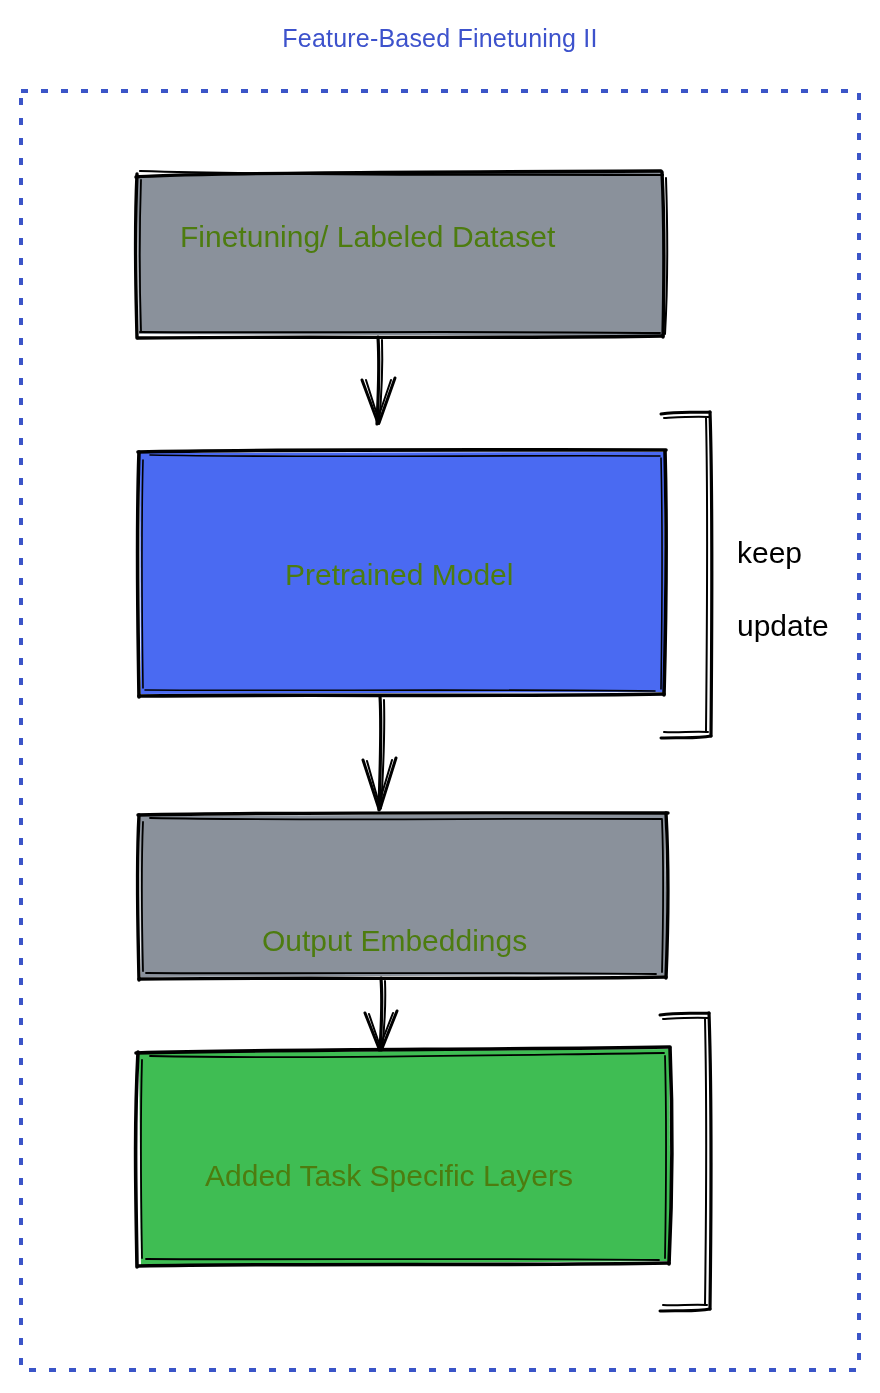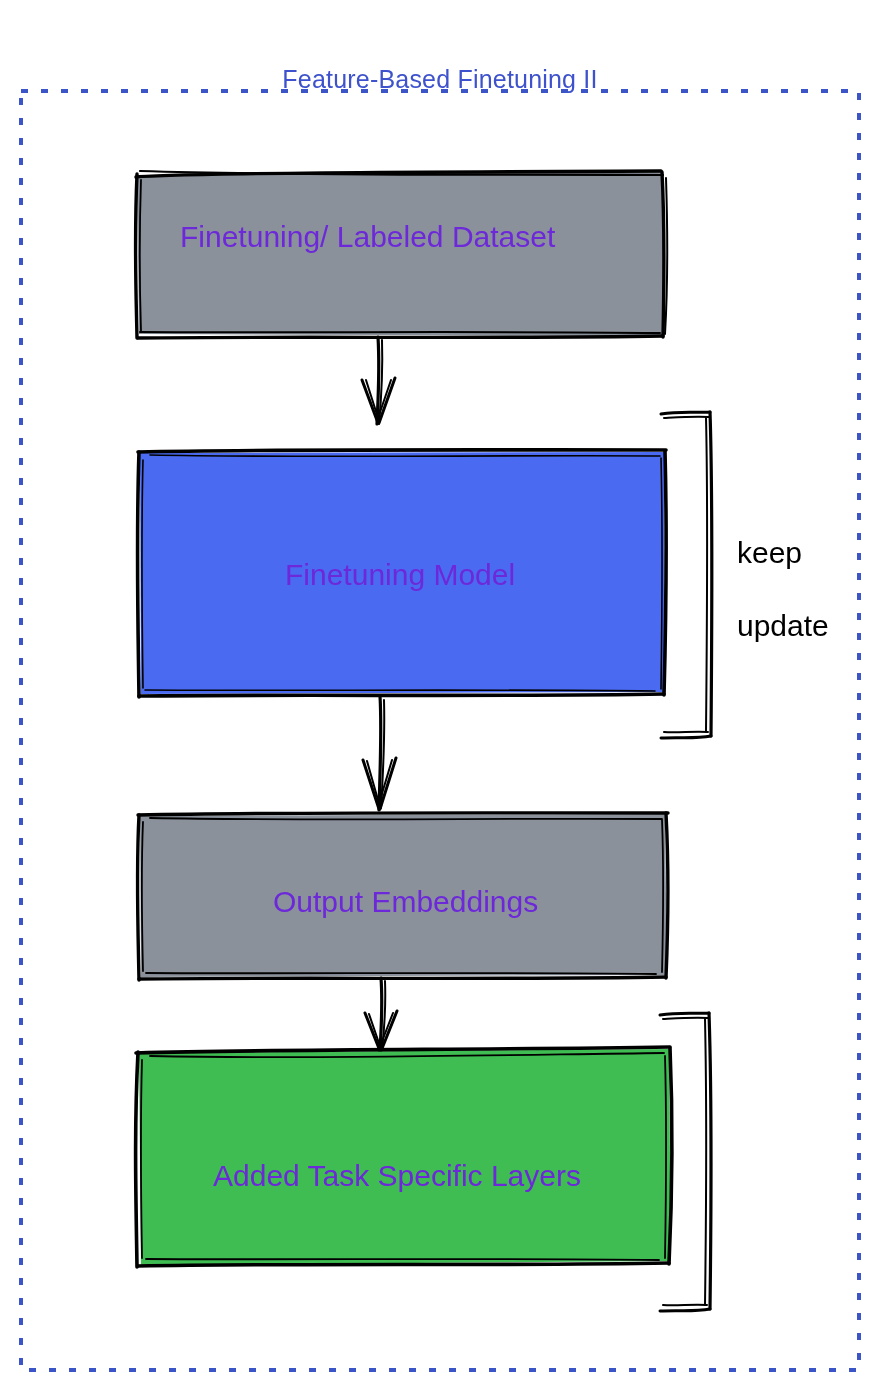--- a/index.html
+++ b/index.html
@@ -20,21 +20,21 @@
   }
   #diagram-svg {
     position: absolute;
     left: 0;
     top: 0;
     width: 880px;
     height: 1393px;
   }
   .box-label {
     position: absolute;
-    color: #6d28d9;
+    color: #4d7c0f;
     font-family: "Liberation Sans", sans-serif;
     font-size: 30px;
     line-height: 1.15;
     white-space: nowrap;
     letter-spacing: 0px;
   }
   .bracket-label {
     position: absolute;
     color: #000000;
     font-family: "Liberation Sans", sans-serif;
@@ -45,21 +45,20 @@
   #diagram-title {
     position: absolute;
     left: 0;
     top: 24px;
     width: 880px;
     text-align: center;
     font-family: "Liberation Sans", sans-serif;
     font-size: 25px;
     color: #3d52cc;
     letter-spacing: 0.2px;
-    margin-top: 41px;
   }
 </style>
 </head>
 <body>
 
 <div id="canvas">
 
   <div id="diagram-title">Feature-Based Finetuning II</div>
 
   <svg id="diagram-svg" viewBox="0 0 880 1393" xmlns="http://www.w3.org/2000/svg">
@@ -155,25 +154,25 @@
       <path d="M 663,1019 C 681,1018 696,1017 708,1018" fill="none" stroke="#000" stroke-width="2" stroke-linecap="round"></path>
       <path d="M 709,1013 C 712,1100 711,1230 710,1309" fill="none" stroke="#000" stroke-width="3.2" stroke-linecap="round"></path>
       <path d="M 705,1019 C 707,1110 706,1230 705,1305" fill="none" stroke="#000" stroke-width="2" stroke-linecap="round"></path>
       <path d="M 710,1309 C 694,1312 679,1310 660,1311" fill="none" stroke="#000" stroke-width="3" stroke-linecap="round"></path>
       <path d="M 707,1305 C 692,1304 677,1306 663,1305" fill="none" stroke="#000" stroke-width="2" stroke-linecap="round"></path>
     </g>
   </svg>
 
   <div class="box-label" style="left:180px; top:220px;">Finetuning/ Labeled Dataset</div>
 
-  <div class="box-label" style="left:285px; top:558px;">Finetuning Model</div>
+  <div class="box-label" style="left:285px; top:558px;">Pretrained Model</div>
 
-  <div class="box-label" style="left:262px; top:885px;margin-left:11px;">Output Embeddings</div>
+  <div class="box-label" style="left:262px; top:924px;">Output Embeddings</div>
 
-  <div class="box-label" style="left:205px; top:1159px;margin-left:8px;">Added Task Specific Layers</div>
+  <div class="box-label" style="left:205px; top:1159px;">Added Task Specific Layers</div>
 
   <div class="bracket-label" style="left:737px; top:498px;">
     <div>keep</div>
     <div>update</div>
   </div>
 
 
 </div>
 
 </body></html>

